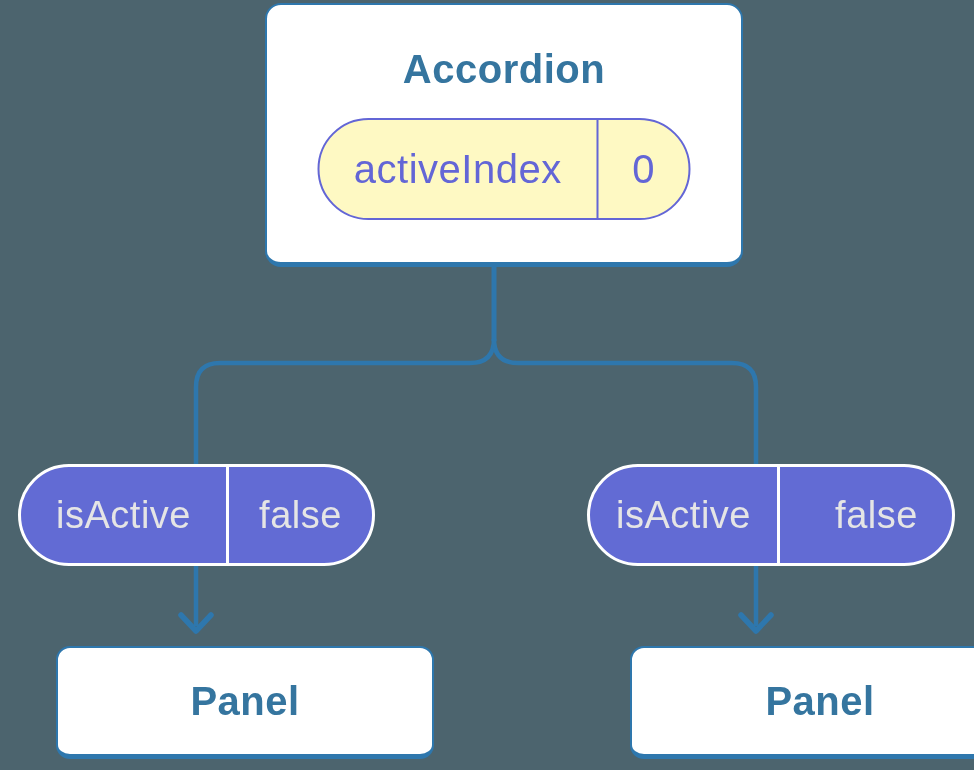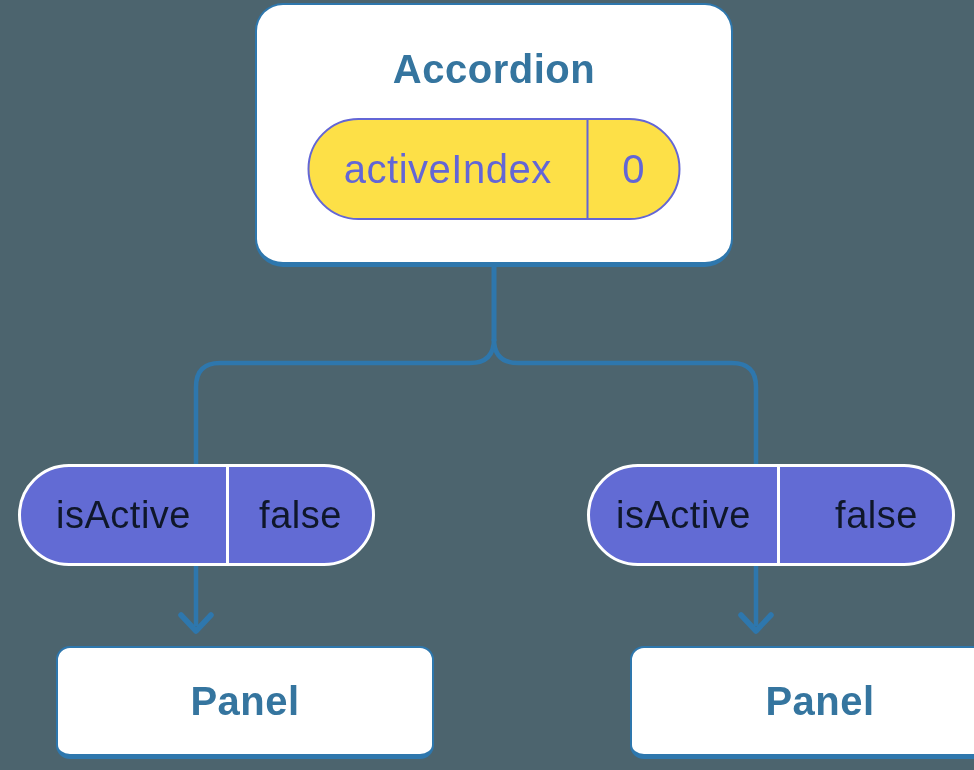--- a/index.html
+++ b/index.html
@@ -25,25 +25,25 @@
   }
   .node {
     position: absolute;
     background: #ffffff;
     border: 2.5px solid #2e77ad;
     border-bottom-width: 5px;
     box-sizing: border-box;
     z-index: 2;
   }
   .root-node {
-    left: 255px;
+    left: 265px;
     top: 3px;
     width: 478px;
     height: 264px;
-    border-radius: 28px;
+    border-radius: 16px;
   }
   .node-title {
     position: absolute;
     left: 0;
     right: 0;
     top: 42px;
     text-align: center;
     font-size: 40px;
     font-weight: 600;
     color: #35759f;
@@ -57,36 +57,36 @@
   }
   .state-pill {
     position: absolute;
     left: 50%;
     transform: translateX(-50%);
     top: 113px;
     width: 373px;
     height: 102px;
     border: 2.5px solid #6366d6;
     border-radius: 60px;
-    background: #fde047;
+    background: #fef9c3;
     color: #6366d6;
     font-size: 40px;
   }
   .state-pill .pill-divider {
     width: 2.5px;
     background: #6366d6;
   }
   .prop-pill {
     position: absolute;
     top: 464px;
     height: 102px;
     border: 3px solid #ffffff;
     border-radius: 60px;
     background: #626bd4;
-    color: #0f172a;
+    color: #e5e5e5;
     font-size: 38px;
     z-index: 2;
   }
   .prop-pill .pill-divider {
     width: 3px;
     background: #ffffff;
   }
   .prop-pill-left {
     left: 18px;
     width: 357px;

